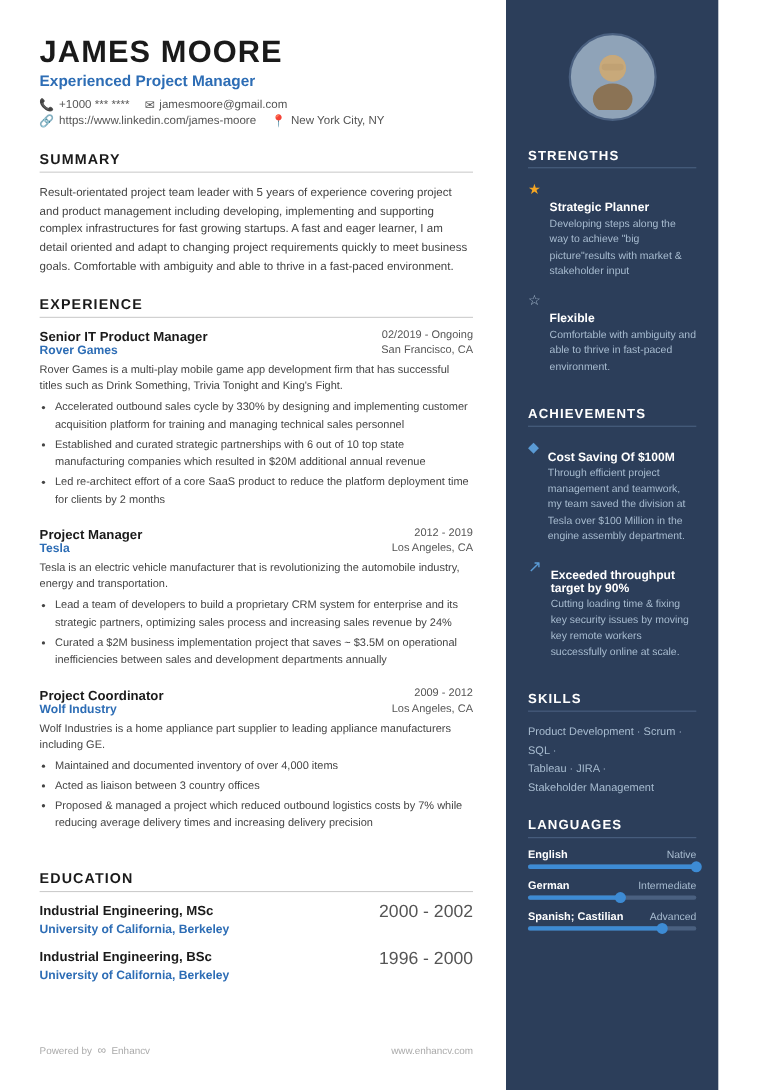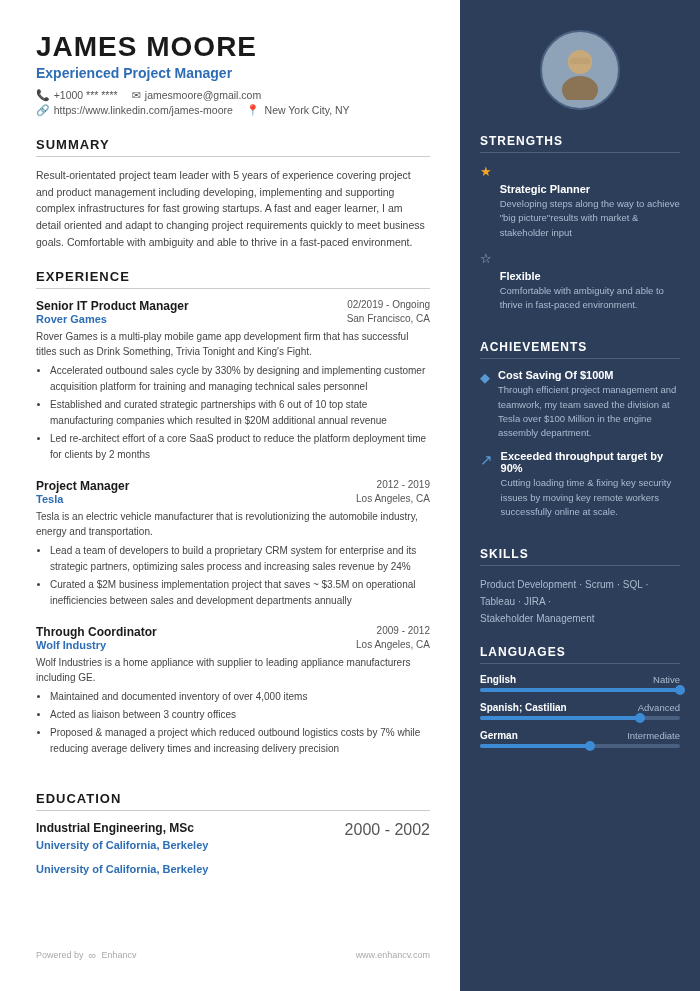--- a/index.html
+++ b/index.html
@@ -178,21 +178,21 @@
     }
 
     .footer-brand {
       display: flex;
       align-items: center;
       gap: 5px;
     }
 
     
     .right-col {
-      width: 240px;
+      width: 193px;
       background: #2c3e5a;
       color: #fff;
       padding: 30px 20px 20px 20px;
       flex-shrink: 0;
       display: flex;
       flex-direction: column;
     }
 
     .avatar-container {
       display: flex;
@@ -274,20 +274,21 @@
       flex-shrink: 0;
     }
 
     .achievement-content {}
 
     .achievement-title {
       font-size: 11px;
       font-weight: 700;
       color: #fff;
       margin-bottom: 2px;
+      margin-top: 12px;
     }
 
     .achievement-desc {
       font-size: 9.5px;
       color: #a8bcd0;
       line-height: 1.5;
     }
 
     
     .skills-text {
@@ -430,48 +431,52 @@
         </div>
         <p class="exp-desc">Tesla is an electric vehicle manufacturer that is revolutionizing the automobile industry, energy and transportation.</p>
         <ul class="exp-bullets">
           <li>Lead a team of developers to build a proprietary CRM system for enterprise and its strategic partners, optimizing sales process and increasing sales revenue by 24%</li>
           <li>Curated a $2M business implementation project that saves ~ $3.5M on operational inefficiencies between sales and development departments annually</li>
         </ul>
       </div>
 
       <div class="exp-item">
         <div class="exp-header">
-          <span class="exp-role">Through Coordinator</span>
+          <span class="exp-role">Project Coordinator</span>
           <span class="exp-dates">2009 - 2012</span>
         </div>
         <div class="exp-company-row">
           <span class="exp-company">Wolf Industry</span>
           <span class="exp-location">Los Angeles, CA</span>
         </div>
-        <p class="exp-desc">Wolf Industries is a home appliance with supplier to leading appliance manufacturers including GE.</p>
+        <p class="exp-desc">Wolf Industries is a home appliance part supplier to leading appliance manufacturers including GE.</p>
         <ul class="exp-bullets">
           <li>Maintained and documented inventory of over 4,000 items</li>
           <li>Acted as liaison between 3 country offices</li>
           <li>Proposed &amp; managed a project which reduced outbound logistics costs by 7% while reducing average delivery times and increasing delivery precision</li>
         </ul>
       </div>
     </div>
 
     <div class="section">
       <div class="section-title">EDUCATION</div>
 
       <div class="edu-item">
         <div class="edu-header">
           <span class="edu-degree">Industrial Engineering, MSc</span>
           <span class="edu-dates">2000 - 2002</span>
         </div>
         <div class="edu-school">University of California, Berkeley</div>
       </div>
 
       <div class="edu-item">
+        <div class="edu-header">
+          <span class="edu-degree">Industrial Engineering, BSc</span>
+          <span class="edu-dates">1996 - 2000</span>
+        </div>
         <div class="edu-school">University of California, Berkeley</div>
       </div>
     </div>
 
     <div class="footer">
       <div class="footer-brand">
         <span>Powered by</span>
         <span style="font-size:11px;">∞</span>
         <span>Enhancv</span>
       </div>
@@ -549,35 +554,35 @@
         <span class="lang-level">Native</span>
       </div>
       <div class="lang-bar-bg">
         <div class="lang-bar-fill" style="width:100%;"></div>
         <div class="lang-dot" style="left:calc(100% - 5px);"></div>
       </div>
     </div>
 
     <div class="lang-item">
       <div class="lang-header">
+        <span class="lang-name">German</span>
+        <span class="lang-level">Intermediate</span>
+      </div>
+      <div class="lang-bar-bg">
+        <div class="lang-bar-fill" style="width:55%;"></div>
+        <div class="lang-dot" style="left:calc(55% - 5px);"></div>
+      </div>
+    </div>
+
+    <div class="lang-item">
+      <div class="lang-header">
         <span class="lang-name">Spanish; Castilian</span>
         <span class="lang-level">Advanced</span>
       </div>
       <div class="lang-bar-bg">
         <div class="lang-bar-fill" style="width:80%;"></div>
         <div class="lang-dot" style="left:calc(80% - 5px);"></div>
       </div>
     </div>
-
-    <div class="lang-item">
-      <div class="lang-header">
-        <span class="lang-name">German</span>
-        <span class="lang-level">Intermediate</span>
-      </div>
-      <div class="lang-bar-bg">
-        <div class="lang-bar-fill" style="width:55%;"></div>
-        <div class="lang-dot" style="left:calc(55% - 5px);"></div>
-      </div>
-    </div>
   </div>
 
 
 </div>
 
 </body></html>

